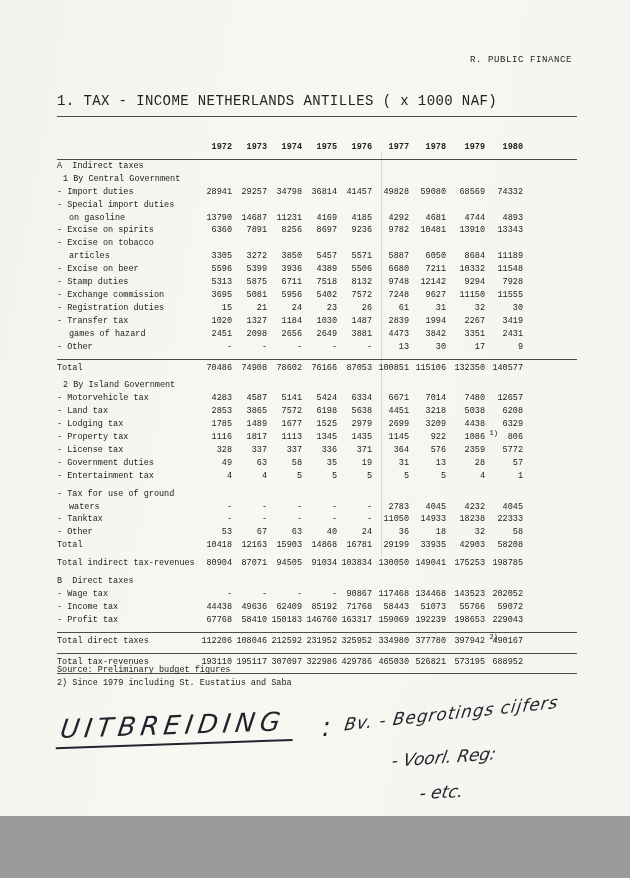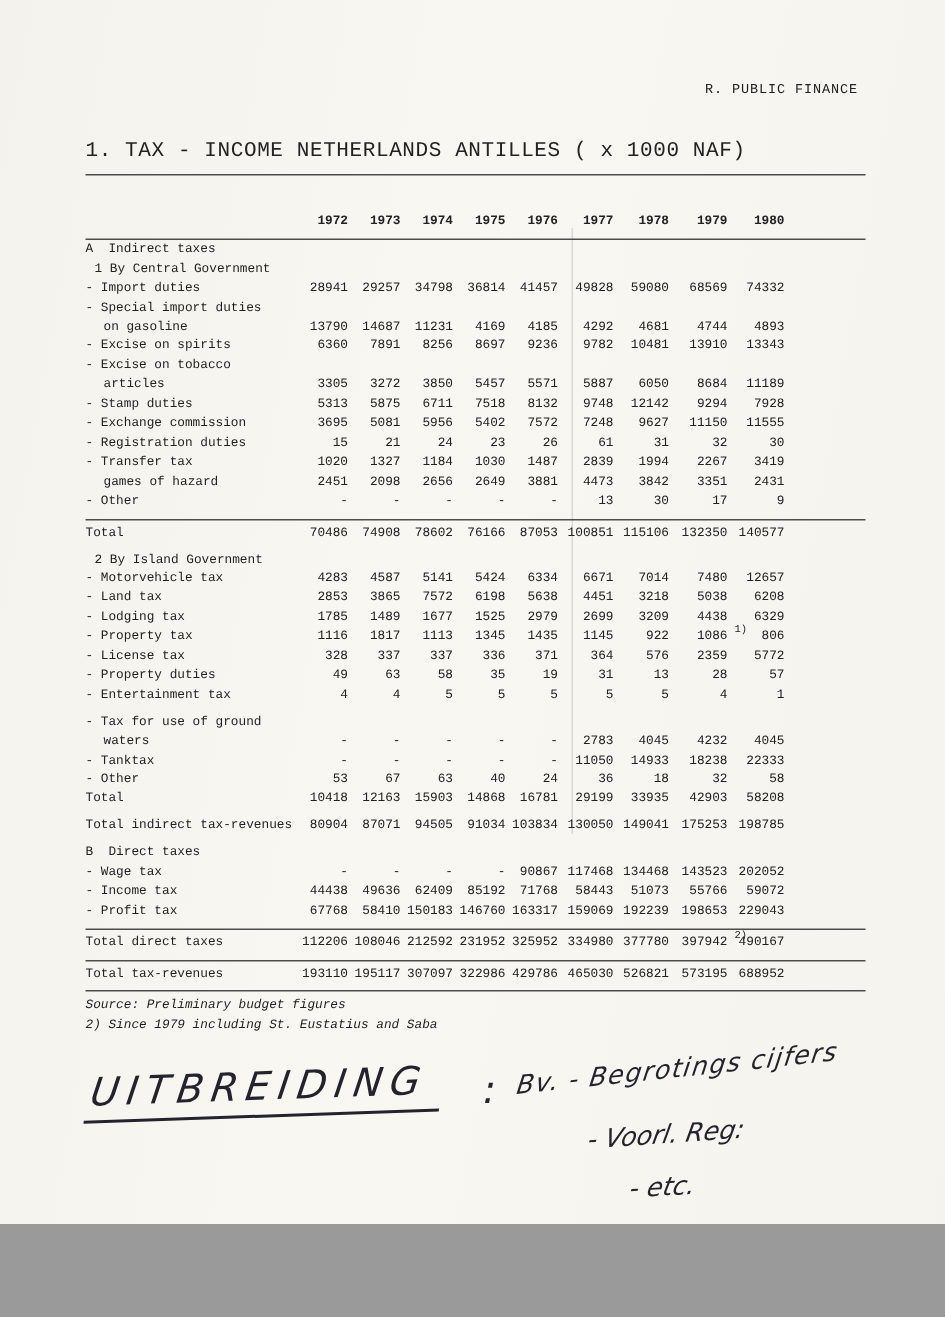--- a/index.html
+++ b/index.html
@@ -26,21 +26,21 @@
   .cell.num { text-align:right; position:relative; }
   .years { margin-top:24px; margin-bottom:5px;font-weight:bold; }
   .rule-above { border-top:1px solid #4c4c4c; padding-top:2px; }
   .gap { margin-top:5px; }
   .total .label { text-align:left; padding-right:14px; }
   .subsection .label { padding-left:6px; }
   .item2 .label { padding-left:12px; }
   .fn { position:absolute; top:-4px; right:-13px; font-size:7px; }
   .bottom-rule { margin-top:4px; }
 
-  .source-block { position:absolute; left:57px; top:664px; font-size:8.5px; font-style:italic; line-height:13px; }
+  .source-block { position:absolute; left:57px; top:664px; font-size:8.5px; line-height:13px; }
 
   .hw { position:absolute; color:#23232e; font-family:"DejaVu Sans",sans-serif; font-style:italic; white-space:pre; }
   .hw-title { left:58px; top:710px; font-size:26px; letter-spacing:5px;
     transform:rotate(-2deg) skewX(-10deg); border-bottom:2px solid #23232e; padding:0 10px 3px 2px; }
   .hw-colon { left:322px; top:712px; font-size:26px; }
   .hw-note1 { left:344px; top:703px; font-size:17px; letter-spacing:1px; transform:rotate(-6deg) skewX(-14deg); }
   .hw-note2 { left:392px; top:747px; font-size:17px; transform:rotate(-4deg) skewX(-14deg); }
   .hw-note3 { left:420px; top:782px; font-size:17px; transform:rotate(-3deg) skewX(-14deg); }
 
   .pagenum { position:absolute; left:545px; top:822px; font-size:9.5px; }
@@ -161,20 +161,32 @@
           <div class="cell num">3272</div>
           <div class="cell num">3850</div>
           <div class="cell num">5457</div>
           <div class="cell num">5571</div>
           <div class="cell num">5887</div>
           <div class="cell num">6050</div>
           <div class="cell num">8684</div>
           <div class="cell num">11189</div>
         </div>
         <div class="trow item">
+          <div class="cell label">- Excise on beer</div>
+          <div class="cell num">5596</div>
+          <div class="cell num">5399</div>
+          <div class="cell num">3936</div>
+          <div class="cell num">4389</div>
+          <div class="cell num">5506</div>
+          <div class="cell num">6680</div>
+          <div class="cell num">7211</div>
+          <div class="cell num">10332</div>
+          <div class="cell num">11548</div>
+        </div>
+        <div class="trow item">
           <div class="cell label">- Stamp duties</div>
           <div class="cell num">5313</div>
           <div class="cell num">5875</div>
           <div class="cell num">6711</div>
           <div class="cell num">7518</div>
           <div class="cell num">8132</div>
           <div class="cell num">9748</div>
           <div class="cell num">12142</div>
           <div class="cell num">9294</div>
           <div class="cell num">7928</div>
@@ -317,21 +329,21 @@
           <div class="cell num">337</div>
           <div class="cell num">337</div>
           <div class="cell num">336</div>
           <div class="cell num">371</div>
           <div class="cell num">364</div>
           <div class="cell num">576</div>
           <div class="cell num">2359</div>
           <div class="cell num">5772</div>
         </div>
         <div class="trow item">
-          <div class="cell label">- Property duties</div>
+          <div class="cell label">- Government duties</div>
           <div class="cell num">49</div>
           <div class="cell num">63</div>
           <div class="cell num">58</div>
           <div class="cell num">35</div>
           <div class="cell num">19</div>
           <div class="cell num">31</div>
           <div class="cell num">13</div>
           <div class="cell num">28</div>
           <div class="cell num">57</div>
         </div>

